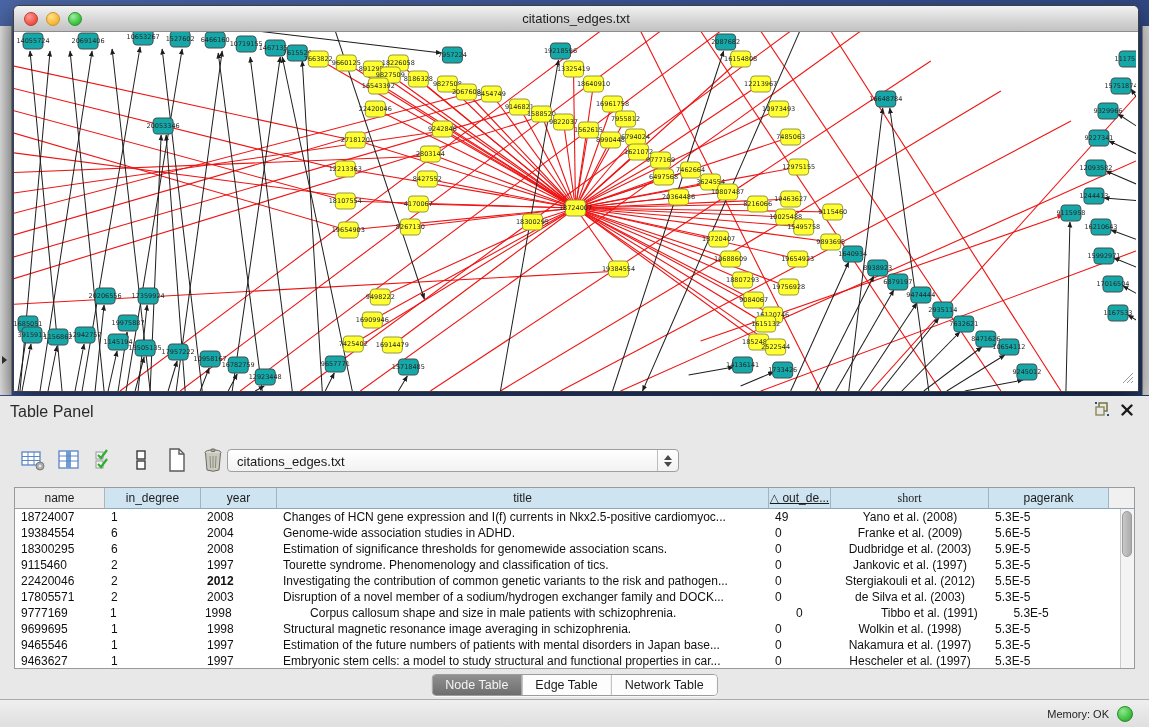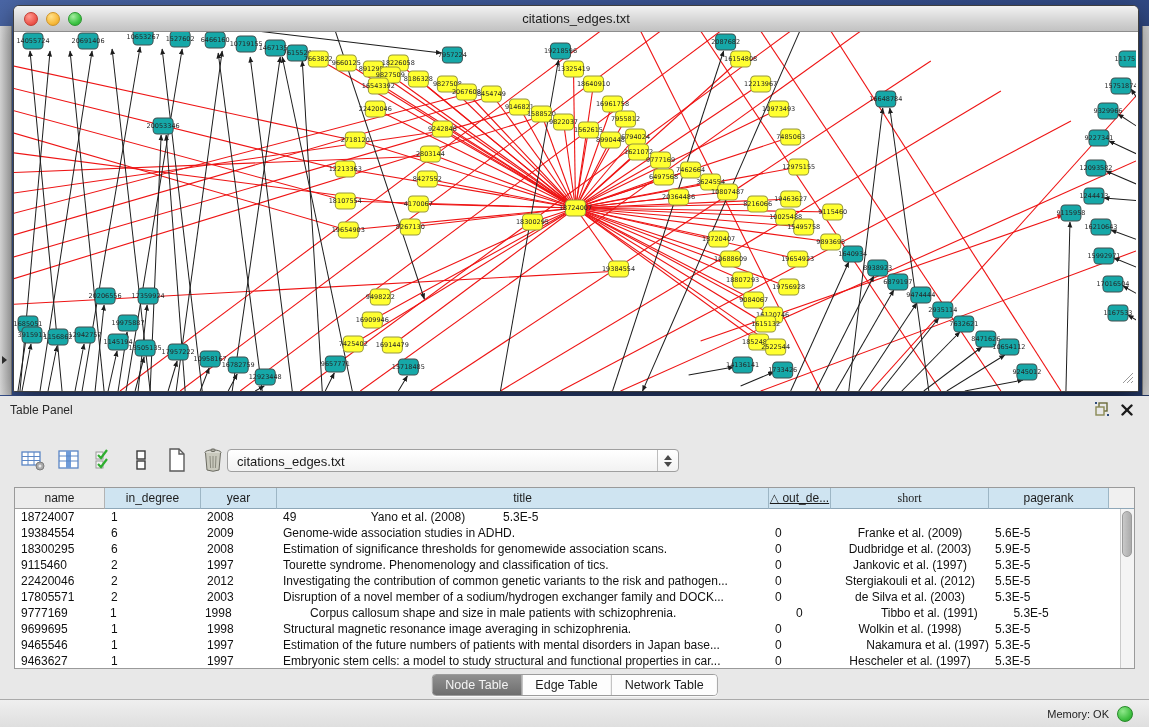--- a/index.html
+++ b/index.html
@@ -32,21 +32,21 @@
   #graph-svg{display:block;}
   .e-red{stroke:#ee1414;stroke-width:1.1;fill:none;}
   .e-blk{stroke:#1d1d1d;stroke-width:1;fill:none;}
   .nd-t{fill:#16a8a8;stroke:#3f4f4f;stroke-width:1;}
   .nd-y{fill:#ffff30;stroke:#97973f;stroke-width:1;}
   .nd-l{font-family:"DejaVu Sans",sans-serif;font-size:6.5px;fill:#262626;text-anchor:middle;}
   #resize-grip{position:absolute;right:4px;bottom:3px;}
 
   
   #table-panel{position:absolute;left:0;top:396px;width:1149px;height:331px;background:#e8e8e8;}
-  #tp-title{position:absolute;left:10px;top:7px;font-size:12px;color:#2a2a2a;}
+  #tp-title{position:absolute;left:10px;top:7px;font-size:16px;color:#2a2a2a;}
   #tp-float{position:absolute;right:40px;top:6px;cursor:pointer;}
   #tp-close{position:absolute;right:16px;top:6px;cursor:pointer;}
 
   #toolbar{position:absolute;left:20px;top:50px;height:27px;display:flex;gap:11px;align-items:center;}
   .tb-icon{width:25px;height:25px;display:flex;align-items:center;justify-content:center;}
   .fx{font-family:"Liberation Serif","DejaVu Serif",serif;font-style:italic;font-weight:bold;
       font-size:14px;color:#1a1a1a;}
   #table-select{position:absolute;left:227px;top:53px;width:452px;height:23px;
     background:linear-gradient(#ffffff,#f2f2f2);border:1px solid #9f9f9f;border-radius:4px;
     font-size:13px;color:#1a1a1a;line-height:23px;padding-left:9px;box-sizing:border-box;}
@@ -608,29 +608,30 @@
         <div class="hcell" style="width: 62px; text-decoration: underline;">△ out_de...</div>
         <div class="hcell" style="width: 158px; font-family: Liberation Serif, serif;">short</div>
         <div class="hcell" style="width: 120px;">pagerank</div>
         <div class="hcell fill"></div>
       </div>
     <div id="grid-rows">
         <div class="t-row">
           <div class="cell" style="width: 90px;">18724007</div>
           <div class="cell" style="width: 96px;">1</div>
           <div class="cell" style="width: 76px;">2008</div>
+          <div class="cell" style="width: 492px;">Changes of HCN gene expression and I(f) currents in Nkx2.5-positive cardiomyoc...</div>
           <div class="cell" style="width: 62px;">49</div>
           <div class="cell center" style="width: 158px;">Yano et al. (2008)</div>
           <div class="cell" style="width: 120px;">5.3E-5</div>
           <div class="cell fill"></div>
         </div>
         <div class="t-row">
           <div class="cell" style="width: 90px;">19384554</div>
           <div class="cell" style="width: 96px;">6</div>
-          <div class="cell" style="width: 76px;">2009</div>
+          <div class="cell" style="width: 76px;">2004</div>
           <div class="cell" style="width: 492px;">Genome-wide association studies in ADHD.</div>
           <div class="cell" style="width: 62px;">0</div>
           <div class="cell center" style="width: 158px;">Franke et al. (2009)</div>
           <div class="cell" style="width: 120px;">5.6E-5</div>
           <div class="cell fill"></div>
         </div>
         <div class="t-row">
           <div class="cell" style="width: 90px;">18300295</div>
           <div class="cell" style="width: 96px;">6</div>
           <div class="cell" style="width: 76px;">2008</div>
@@ -646,21 +647,21 @@
           <div class="cell" style="width: 76px;">1997</div>
           <div class="cell" style="width: 492px;">Tourette syndrome. Phenomenology and classification of tics.</div>
           <div class="cell" style="width: 62px;">0</div>
           <div class="cell center" style="width: 158px;">Jankovic et al. (1997)</div>
           <div class="cell" style="width: 120px;">5.3E-5</div>
           <div class="cell fill"></div>
         </div>
         <div class="t-row">
           <div class="cell" style="width: 90px;">22420046</div>
           <div class="cell" style="width: 96px;">2</div>
-          <div class="cell" style="width: 76px;">2012</div>
+          <div class="cell" style="width: 76px; font-weight: bold;">2012</div>
           <div class="cell" style="width: 492px;">Investigating the contribution of common genetic variants to the risk and pathogen...</div>
           <div class="cell" style="width: 62px;">0</div>
           <div class="cell center" style="width: 158px;">Stergiakouli et al. (2012)</div>
           <div class="cell" style="width: 120px;">5.5E-5</div>
           <div class="cell fill"></div>
         </div>
         <div class="t-row">
           <div class="cell" style="width: 90px;">17805571</div>
           <div class="cell" style="width: 96px;">2</div>
           <div class="cell" style="width: 76px;">2003</div>
@@ -689,21 +690,21 @@
           <div class="cell center" style="width: 158px;">Wolkin et al. (1998)</div>
           <div class="cell" style="width: 120px;">5.3E-5</div>
           <div class="cell fill"></div>
         </div>
         <div class="t-row">
           <div class="cell" style="width: 90px;">9465546</div>
           <div class="cell" style="width: 96px;">1</div>
           <div class="cell" style="width: 76px;">1997</div>
           <div class="cell" style="width: 492px;">Estimation of the future numbers of patients with mental disorders in Japan base...</div>
           <div class="cell" style="width: 62px;">0</div>
-          <div class="cell center" style="width: 158px; text-align: right;">Nakamura et al. (1997)</div>
+          <div class="cell center" style="width: 158px;">Nakamura et al. (1997)</div>
           <div class="cell" style="width: 120px;">5.3E-5</div>
           <div class="cell fill"></div>
         </div>
         <div class="t-row">
           <div class="cell" style="width: 90px;">9463627</div>
           <div class="cell" style="width: 96px;">1</div>
           <div class="cell" style="width: 76px;">1997</div>
           <div class="cell" style="width: 492px;">Embryonic stem cells: a model to study structural and functional properties in car...</div>
           <div class="cell" style="width: 62px;">0</div>
           <div class="cell center" style="width: 158px;">Hescheler et al. (1997)</div>

